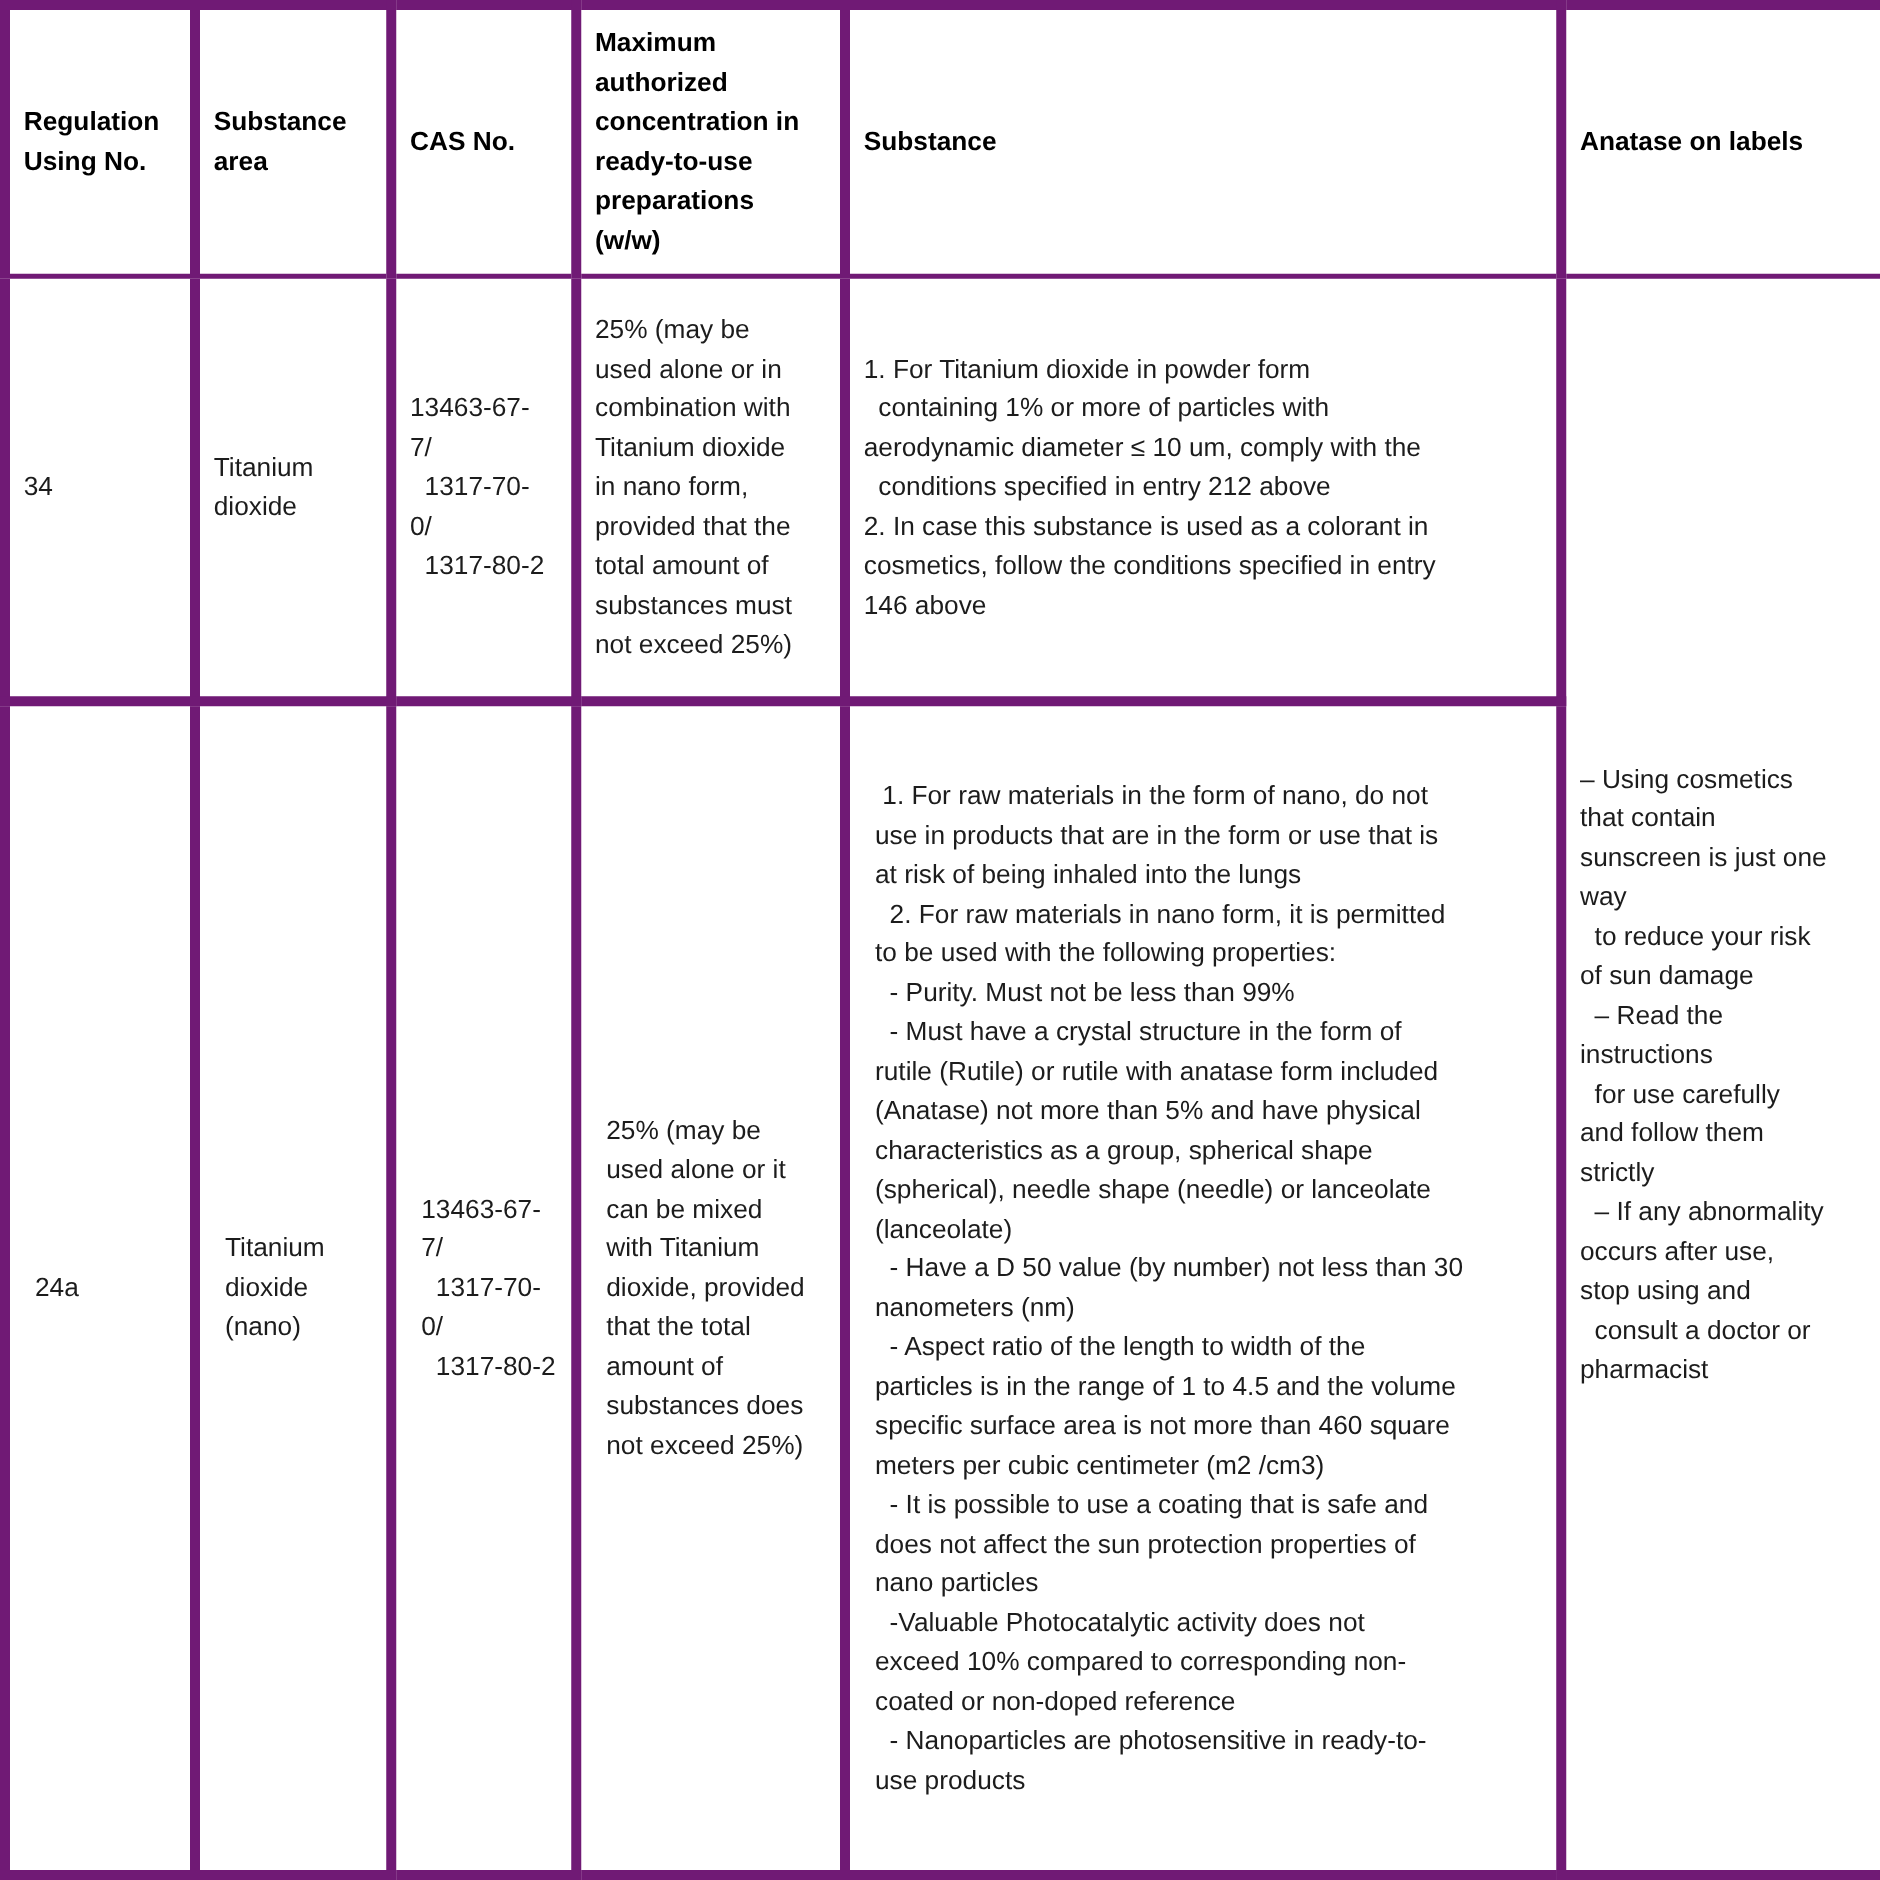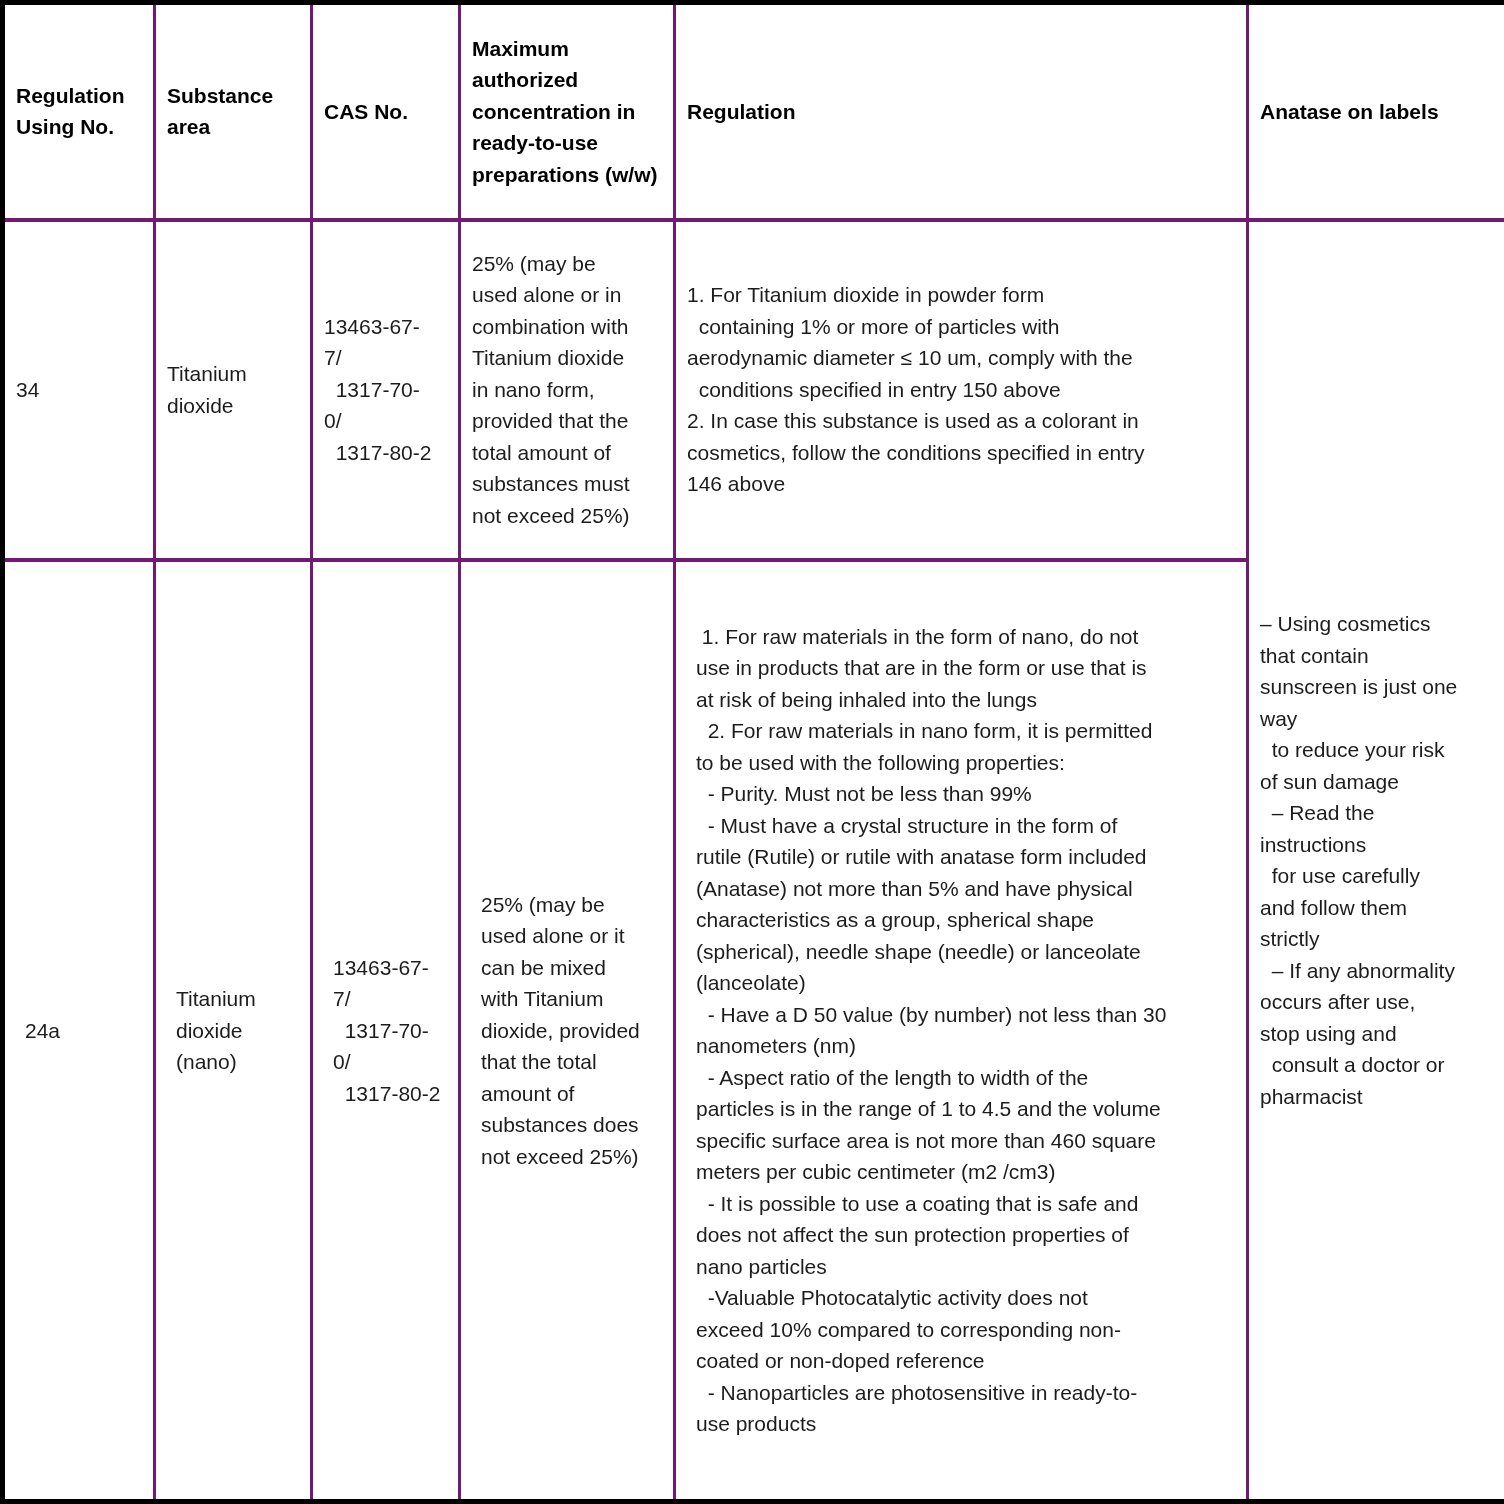--- a/index.html
+++ b/index.html
@@ -11,21 +11,21 @@
   }
   table.reg-table {
     width: 1504px;
     height: 1504px;
     border-collapse: collapse;
     table-layout: fixed;
     background: #ffffff;
   }
   table.reg-table th,
   table.reg-table td {
-    border: 3px solid #701a75;
+    border: 8px solid #701a75;
     vertical-align: middle;
     text-align: left;
     padding: 6px 11px;
     color: #1c1c1c;
     font-size: 21px;
     line-height: 1.5;
     overflow: hidden;
   }
   table.reg-table {
     border: 5px solid #000000;
@@ -58,21 +58,21 @@
     <col style="width:215px">
     <col style="width:573px">
     <col style="width:259px">
   </colgroup>
   <tbody>
     <tr class="header-row">
       <th><span class="cell-text">Regulation Using No.</span></th>
       <th><span class="cell-text">Substance area</span></th>
       <th><span class="cell-text">CAS No.</span></th>
       <th><span class="cell-text">Maximum authorized concentration in ready-to-use preparations (w/w)</span></th>
-      <th><span class="cell-text">Regulation</span></th>
+      <th><span class="cell-text">Substance</span></th>
       <th><span class="cell-text">Anatase on labels</span></th>
     </tr>
     <tr class="row-1">
       <td><span class="cell-text">34</span></td>
       <td><span class="cell-text">Titanium
 dioxide</span></td>
       <td><span class="cell-text">13463-67-
 7/
   1317-70-
 0/
@@ -82,21 +82,21 @@
 combination with
 Titanium dioxide
 in nano form,
 provided that the
 total amount of
 substances must
 not exceed 25%)</span></td>
       <td><span class="cell-text">1. For Titanium dioxide in powder form
   containing 1% or more of particles with
 aerodynamic diameter ≤ 10 um, comply with the
-  conditions specified in entry 150 above
+  conditions specified in entry 212 above
 2. In case this substance is used as a colorant in
 cosmetics, follow the conditions specified in entry
 146 above</span></td>
       <td class="warnings-cell" rowspan="2"><span class="cell-text">– Using cosmetics
 that contain
 sunscreen is just one
 way
   to reduce your risk
 of sun damage
   – Read the

